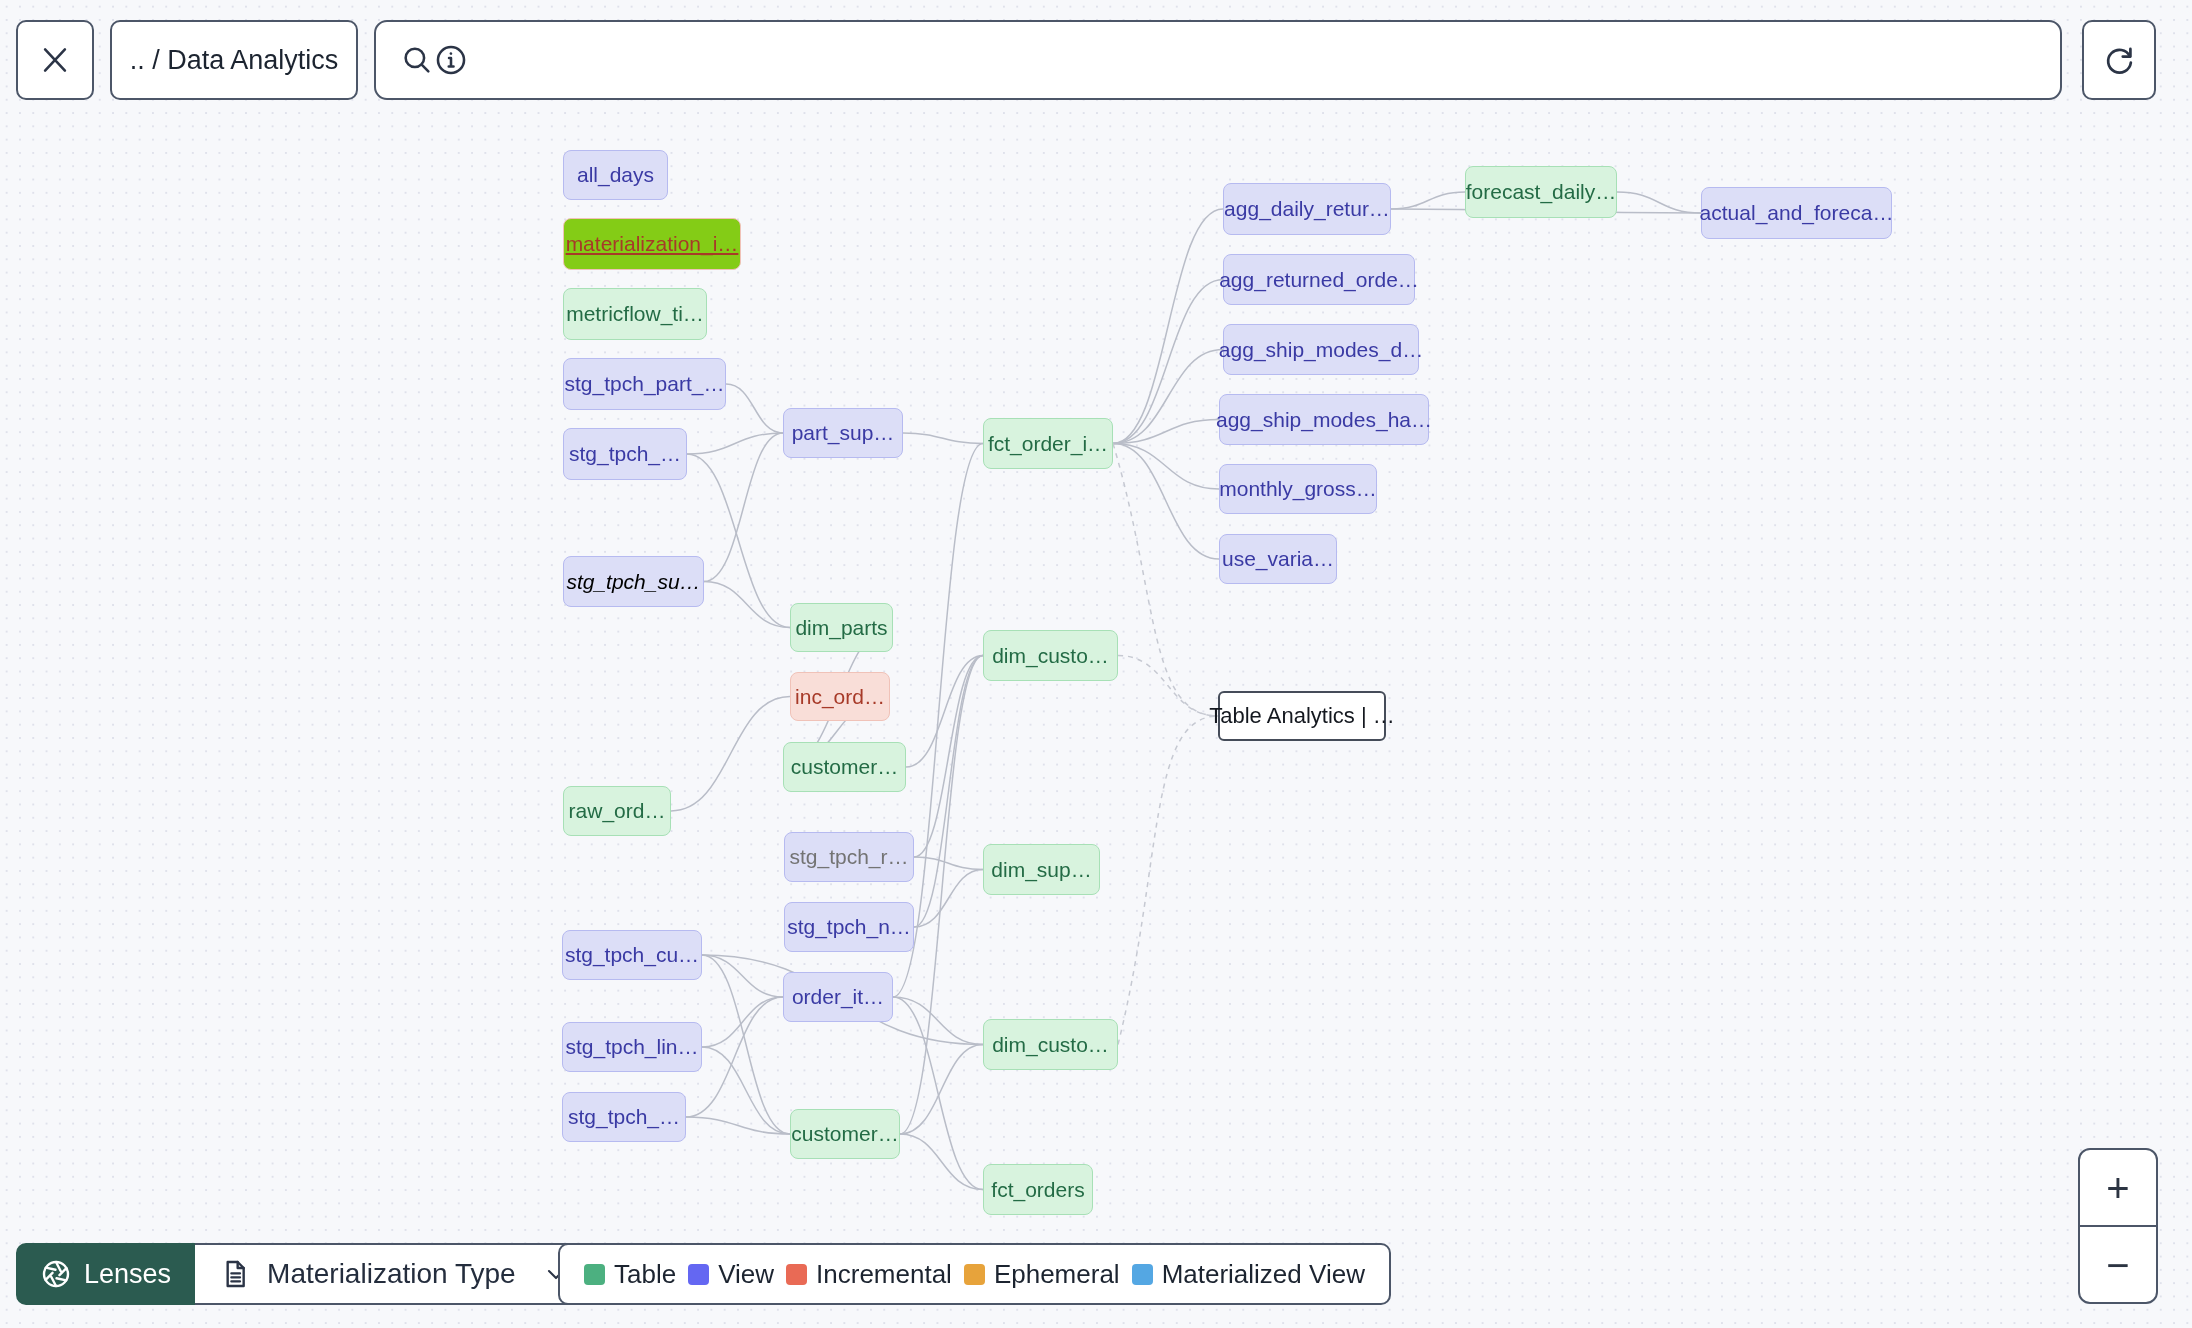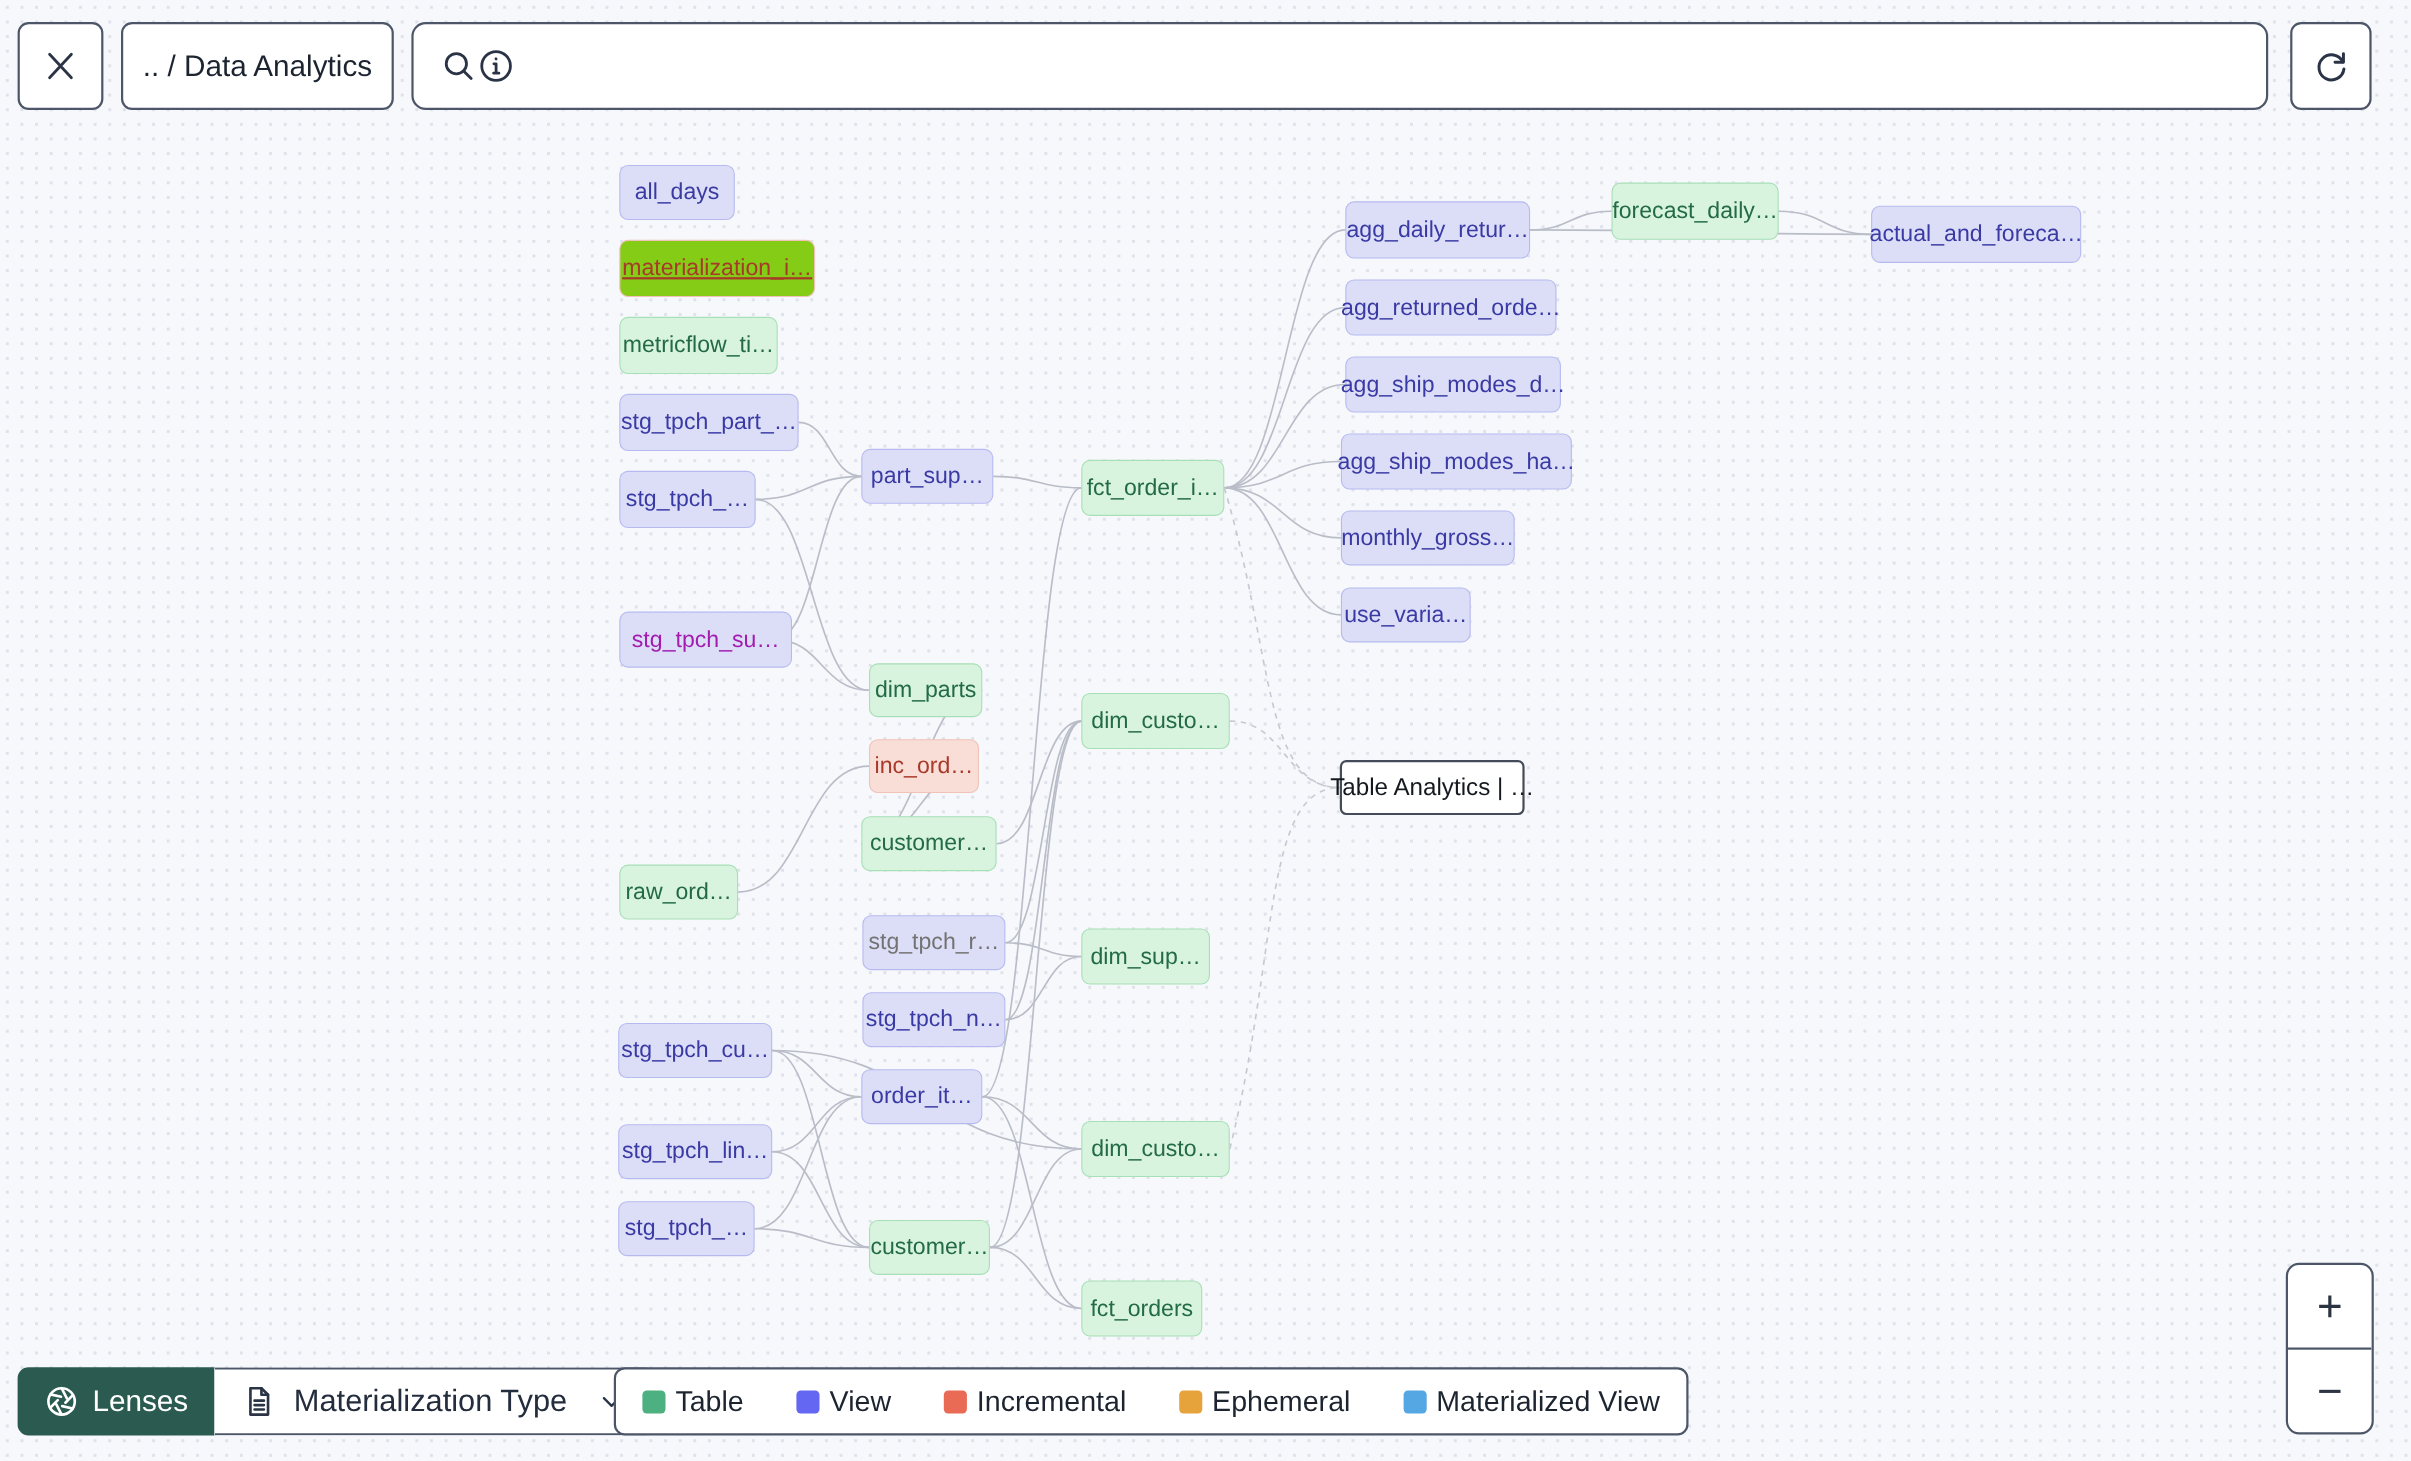--- a/index.html
+++ b/index.html
@@ -49,21 +49,21 @@
   .lenses-btn .icon { color:#fff; }
   .lens-select {
     background:#fff; border:2px solid #4c5668; border-left:none; border-radius:0 10px 10px 0;
     display:flex; align-items:center; gap:16px; padding:0 24px; font-size:28px; color:#242d3d; cursor:pointer;
   }
   .lens-select .chev { margin-left:10px; }
 
   .legend {
     position:absolute; left:558px; top:1243px; height:62px;
     background:#fff; border:2px solid #4c5668; border-radius:10px;
-    display:flex; align-items:center; gap:48px; padding:0 24px;
+    display:flex; align-items:center; gap:12px; padding:0 24px;
   }
   .legend-item { display:flex; align-items:center; gap:9px; font-size:26px; color:#1c2430; }
   .legend-swatch { width:21px; height:21px; border-radius:4px; display:inline-block; }
 
   .zoomctl {
     position:absolute; left:2078px; top:1148px; width:80px; height:156px;
     background:#fff; border:2px solid #4c5668; border-radius:12px;
     display:flex; flex-direction:column; overflow:hidden;
   }
   .zoomctl button {
@@ -116,21 +116,21 @@
       <path d="M 1113 443.5 C 1158 593.375, 1148 716, 1218 716" fill="none" stroke="#c6c9d2" stroke-width="1.5" stroke-dasharray="5 5"></path>
       <path d="M 1118 655.5 C 1168 655.5, 1168 716, 1218 716" fill="none" stroke="#c6c9d2" stroke-width="1.5" stroke-dasharray="5 5"></path>
       <path d="M 1118 1044.5 C 1163 863.825, 1148 716, 1218 716" fill="none" stroke="#c6c9d2" stroke-width="1.5" stroke-dasharray="5 5"></path>
     </svg>
   <div id="nodes-layer">
       <div class="node node--view" style="left: 563px; top: 150px; width: 105px; height: 50px; background: rgb(220, 222, 247); border-color: rgb(182, 186, 240); color: rgb(58, 58, 164);">all_days</div>
       <div class="node node--incremental" style="left: 563px; top: 218px; width: 178px; height: 52px; background: #84cc16; border-color: rgb(240, 194, 184); color: rgb(167, 58, 40); text-decoration: underline;">materialization_i…</div>
       <div class="node node--table" style="left: 563px; top: 288px; width: 144px; height: 52px; background: rgb(216, 243, 222); border-color: rgb(167, 224, 182); color: rgb(35, 107, 69);">metricflow_ti…</div>
       <div class="node node--view" style="left: 563px; top: 358px; width: 163px; height: 52px; background: rgb(220, 222, 247); border-color: rgb(182, 186, 240); color: rgb(58, 58, 164);">stg_tpch_part_…</div>
       <div class="node node--view" style="left: 563px; top: 428px; width: 124px; height: 52px; background: rgb(220, 222, 247); border-color: rgb(182, 186, 240); color: rgb(58, 58, 164);">stg_tpch_…</div>
-      <div class="node node--view" style="left: 563px; top: 556px; width: 157px; height: 51px; background: rgb(220, 222, 247); border-color: rgb(182, 186, 240); color: #a21caf;">stg_tpch_su…</div>
+      <div class="node node--view" style="left: 563px; top: 556px; width: 141px; height: 51px; background: rgb(220, 222, 247); border-color: rgb(182, 186, 240); color: #000000; font-style: italic;">stg_tpch_su…</div>
       <div class="node node--table" style="left: 563px; top: 786px; width: 108px; height: 50px; background: rgb(216, 243, 222); border-color: rgb(167, 224, 182); color: rgb(35, 107, 69);">raw_ord…</div>
       <div class="node node--view" style="left: 562px; top: 930px; width: 140px; height: 50px; background: rgb(220, 222, 247); border-color: rgb(182, 186, 240); color: rgb(58, 58, 164);">stg_tpch_cu…</div>
       <div class="node node--view" style="left: 562px; top: 1022px; width: 140px; height: 50px; background: rgb(220, 222, 247); border-color: rgb(182, 186, 240); color: rgb(58, 58, 164);">stg_tpch_lin…</div>
       <div class="node node--view" style="left: 562px; top: 1092px; width: 124px; height: 50px; background: rgb(220, 222, 247); border-color: rgb(182, 186, 240); color: rgb(58, 58, 164);">stg_tpch_…</div>
       <div class="node node--view" style="left: 783px; top: 408px; width: 120px; height: 50px; background: rgb(220, 222, 247); border-color: rgb(182, 186, 240); color: rgb(58, 58, 164);">part_sup…</div>
       <div class="node node--table" style="left: 790px; top: 603px; width: 103px; height: 49px; background: rgb(216, 243, 222); border-color: rgb(167, 224, 182); color: rgb(35, 107, 69);">dim_parts</div>
       <div class="node node--incremental" style="left: 790px; top: 672px; width: 100px; height: 49px; background: rgb(249, 222, 216); border-color: rgb(240, 194, 184); color: rgb(167, 58, 40);">inc_ord…</div>
       <div class="node node--table" style="left: 783px; top: 742px; width: 123px; height: 50px; background: rgb(216, 243, 222); border-color: rgb(167, 224, 182); color: rgb(35, 107, 69);">customer…</div>
       <div class="node node--view" style="left: 784px; top: 832px; width: 130px; height: 50px; background: rgb(220, 222, 247); border-color: rgb(182, 186, 240); color: #737373;">stg_tpch_r…</div>
       <div class="node node--view" style="left: 784px; top: 902px; width: 130px; height: 50px; background: rgb(220, 222, 247); border-color: rgb(182, 186, 240); color: rgb(58, 58, 164);">stg_tpch_n…</div>

